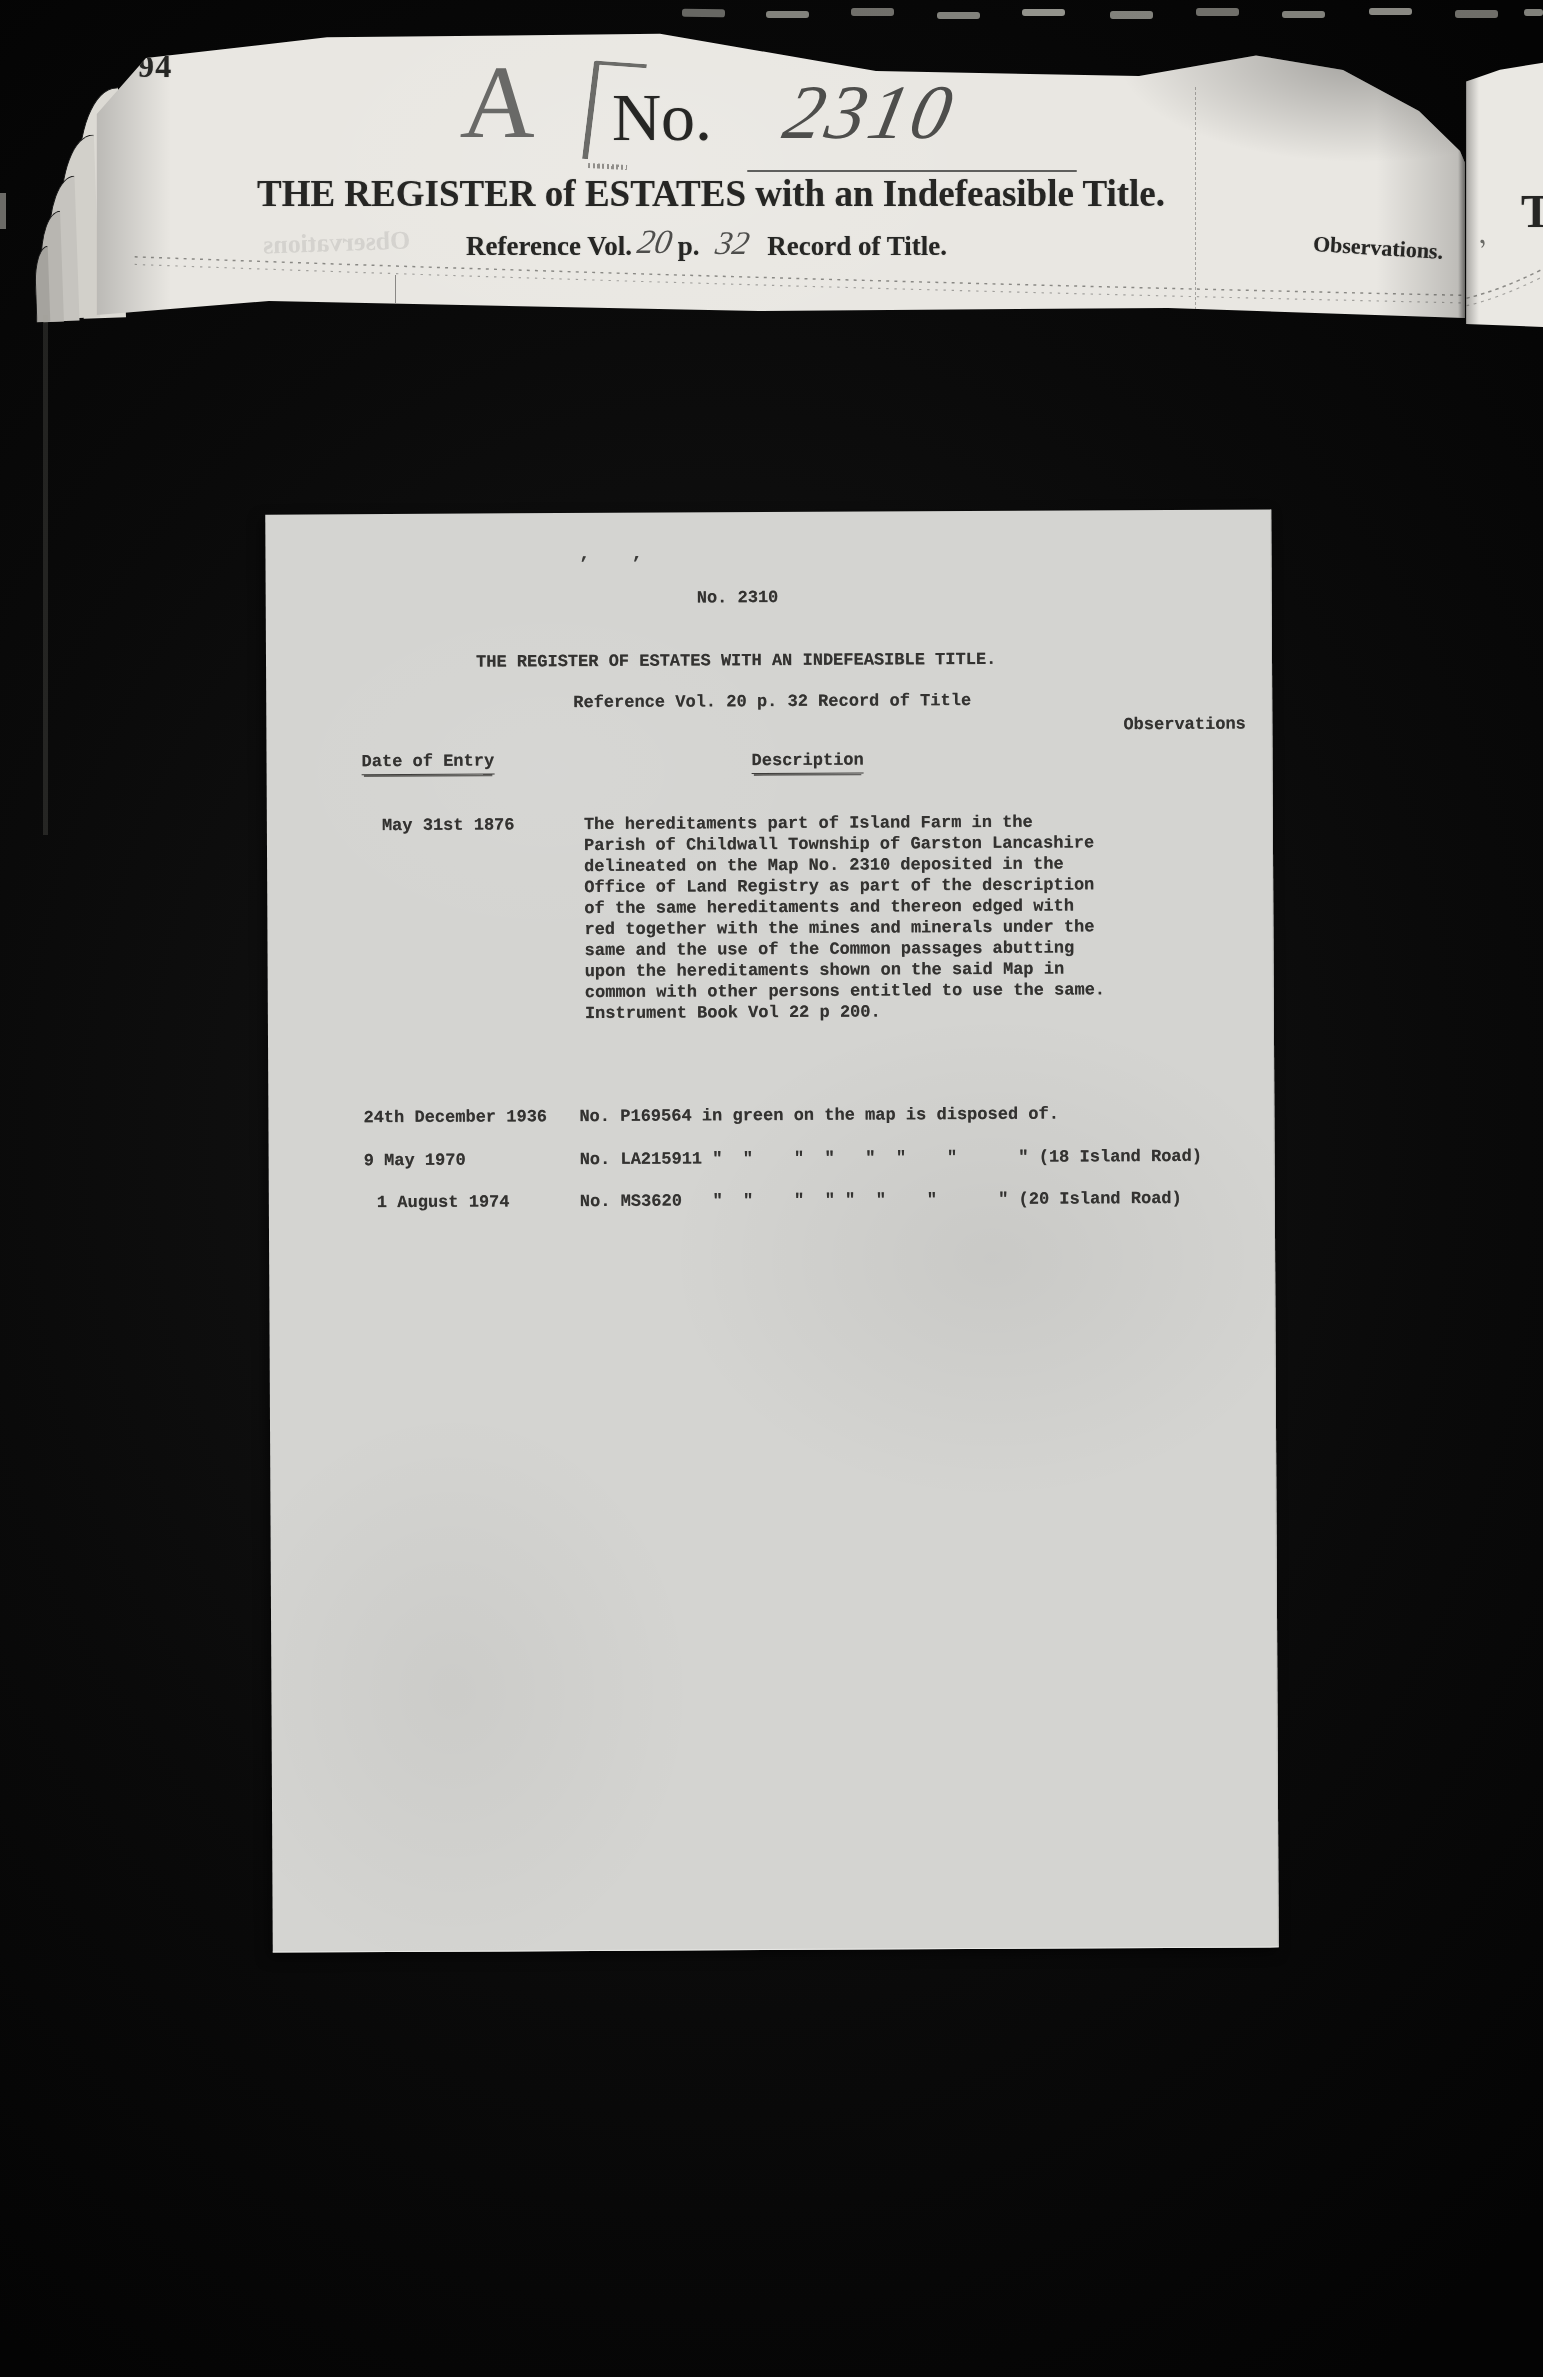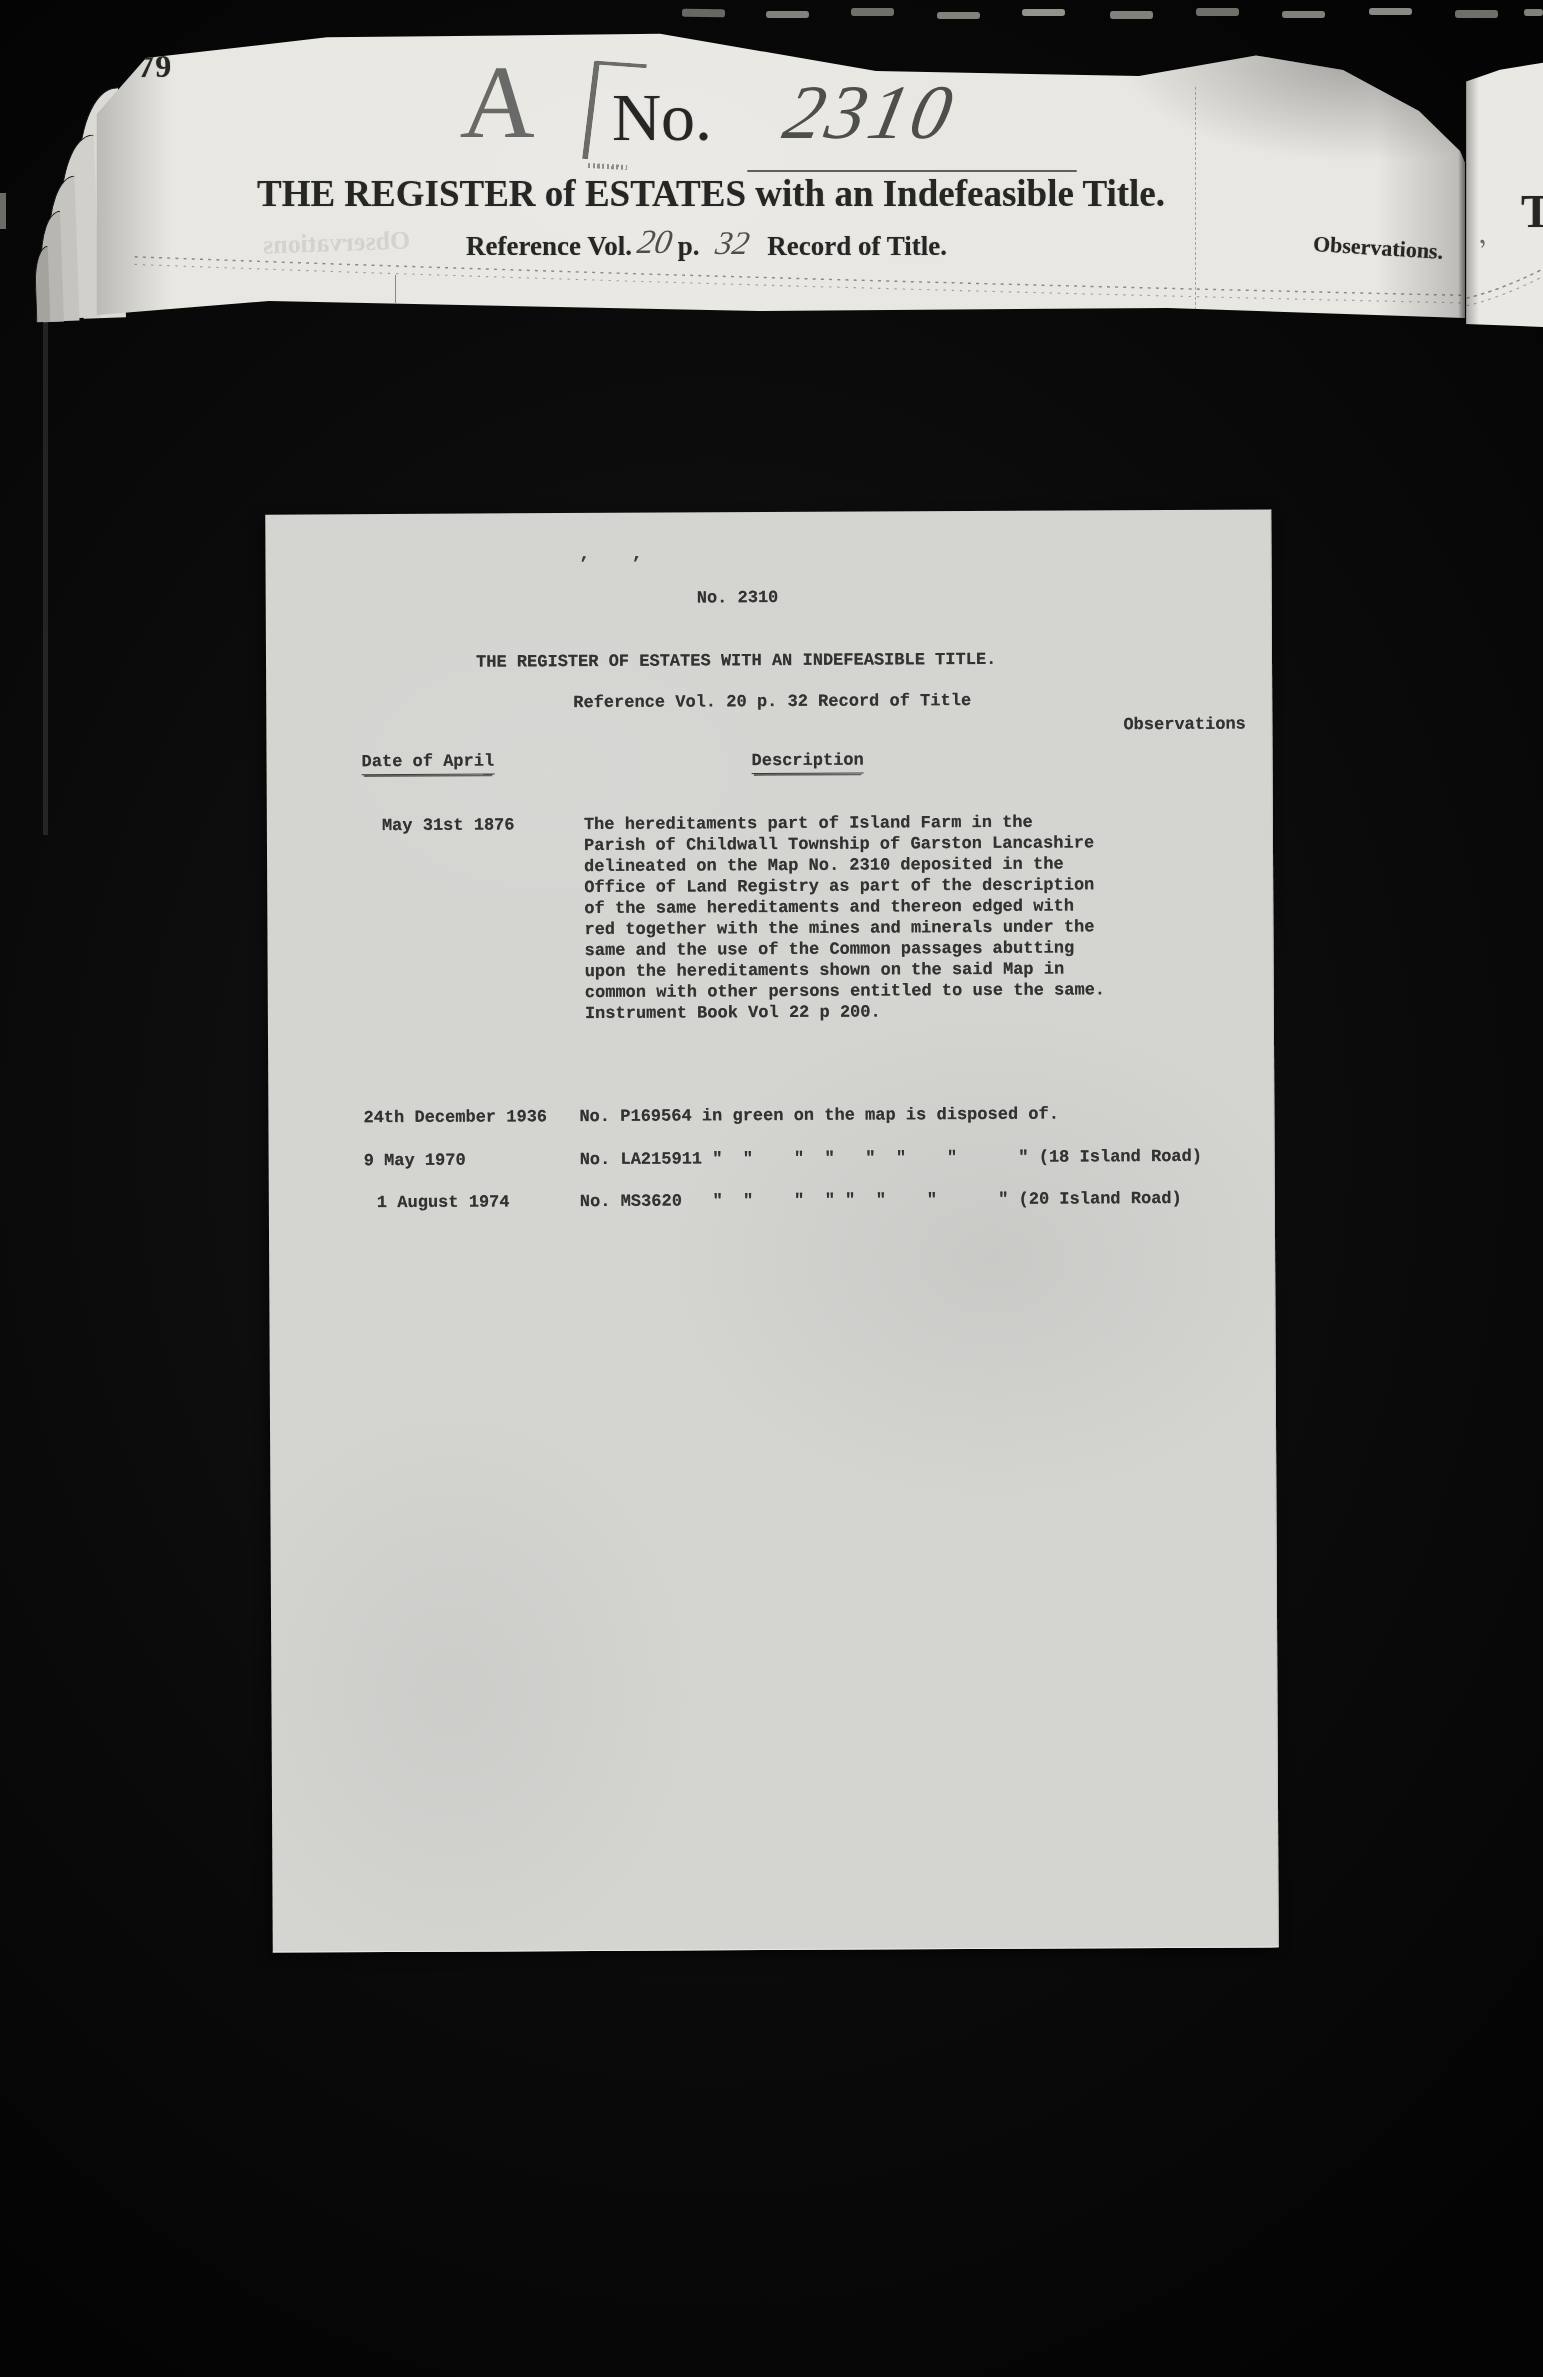--- a/index.html
+++ b/index.html
@@ -72,21 +72,21 @@
     <div class="stack-strip" style="left:61px;top:135px;width:35px;height:182px;background:#d2d0ca;border-top-left-radius:35px 82px;"></div>
     <div class="stack-strip" style="left:49px;top:176px;width:27px;height:144px;background:#c6c4bf;border-top-left-radius:29px 70px;"></div>
     <div class="stack-strip" style="left:41px;top:211px;width:20px;height:110px;background:#b8b6b1;border-top-left-radius:23.4px 58px;"></div>
     <div class="stack-strip" style="left:35px;top:246px;width:13px;height:75px;background:#a5a39e;border-top-left-radius:17.5px 47px;"></div>
     <div class="abs" style="left:43px;top:315px;width:5.3px;height:520px;background:rgba(160,158,152,.18);"></div>
     <div class="abs" style="left:0;top:193px;width:5.8px;height:36px;background:rgba(210,208,200,.5);"></div>
   </div>
 
   <div class="ledger">
 
-    <div class="abs ledger-ink" style="left:50px;top:16.3px;font-size:32px;font-weight:700;letter-spacing:1.2px;">79</div>
+    <div class="abs ledger-ink" style="left:50px;top:16.3px;font-size:32px;font-weight:700;letter-spacing:1.2px;">94</div>
 
     <div class="abs pencil" style="left:374px;top:17.5px;font-size:104px;line-height:1;transform:skewX(-4deg);opacity:.82;">A</div>
 
     <div class="abs" style="left:500px;top:30px;width:47px;height:95px;border-top:4.1px solid #4c4c4a;border-left:6.4px solid #4c4c4a;border-top-left-radius:2.9px;transform:rotate(4deg) skewX(-3deg);opacity:.8;"></div>
     <div class="abs" style="left:500px;top:132px;width:39px;height:4.7px;opacity:.6;background:repeating-linear-gradient(90deg,#55534f 0 2.3px,transparent 2.3px 4.7px);transform:rotate(3deg);"></div>
 
     <span class="abs ledger-ink" style="left:524px;top:51px;font-size:68px;line-height:1;">No.</span>
 
     <span class="abs pencil" style="left:698px;top:42px;font-size:77px;line-height:1;font-style:italic;transform:skewX(-12deg);letter-spacing:3.5px;">2310</span>
 
@@ -132,21 +132,21 @@
     <div class="type" style="left:313px;top:41px;font-size:17.5px;color:#3a3a38;">’    ’</div>
 
     <div class="type" style="left:431px;top:75px;">No. 2310</div>
 
     <div class="type" style="left:210px;top:138px;">THE REGISTER OF ESTATES WITH AN INDEFEASIBLE TITLE.</div>
 
     <div class="type" style="left:307px;top:179px;">Reference Vol. 20 p. 32 Record of Title</div>
 
     <div class="type" style="left:857px;top:204px;">Observations</div>
 
-    <div class="type dblu" style="left:95px;top:237px;">Date of April</div>
+    <div class="type dblu" style="left:95px;top:237px;">Date of Entry</div>
 
     <div class="type dblu" style="left:485px;top:238px;">Description</div>
 
     <div>
       <div class="type" style="left:95px;top:301px;margin-left:20px;">May 31st 1876</div>
       <div class="type" style="left:317px;top:301px;">The hereditaments part of Island Farm in the
 Parish of Childwall Township of Garston Lancashire
 delineated on the Map No. 2310 deposited in the
 Office of Land Registry as part of the description
 of the same hereditaments and thereon edged with

